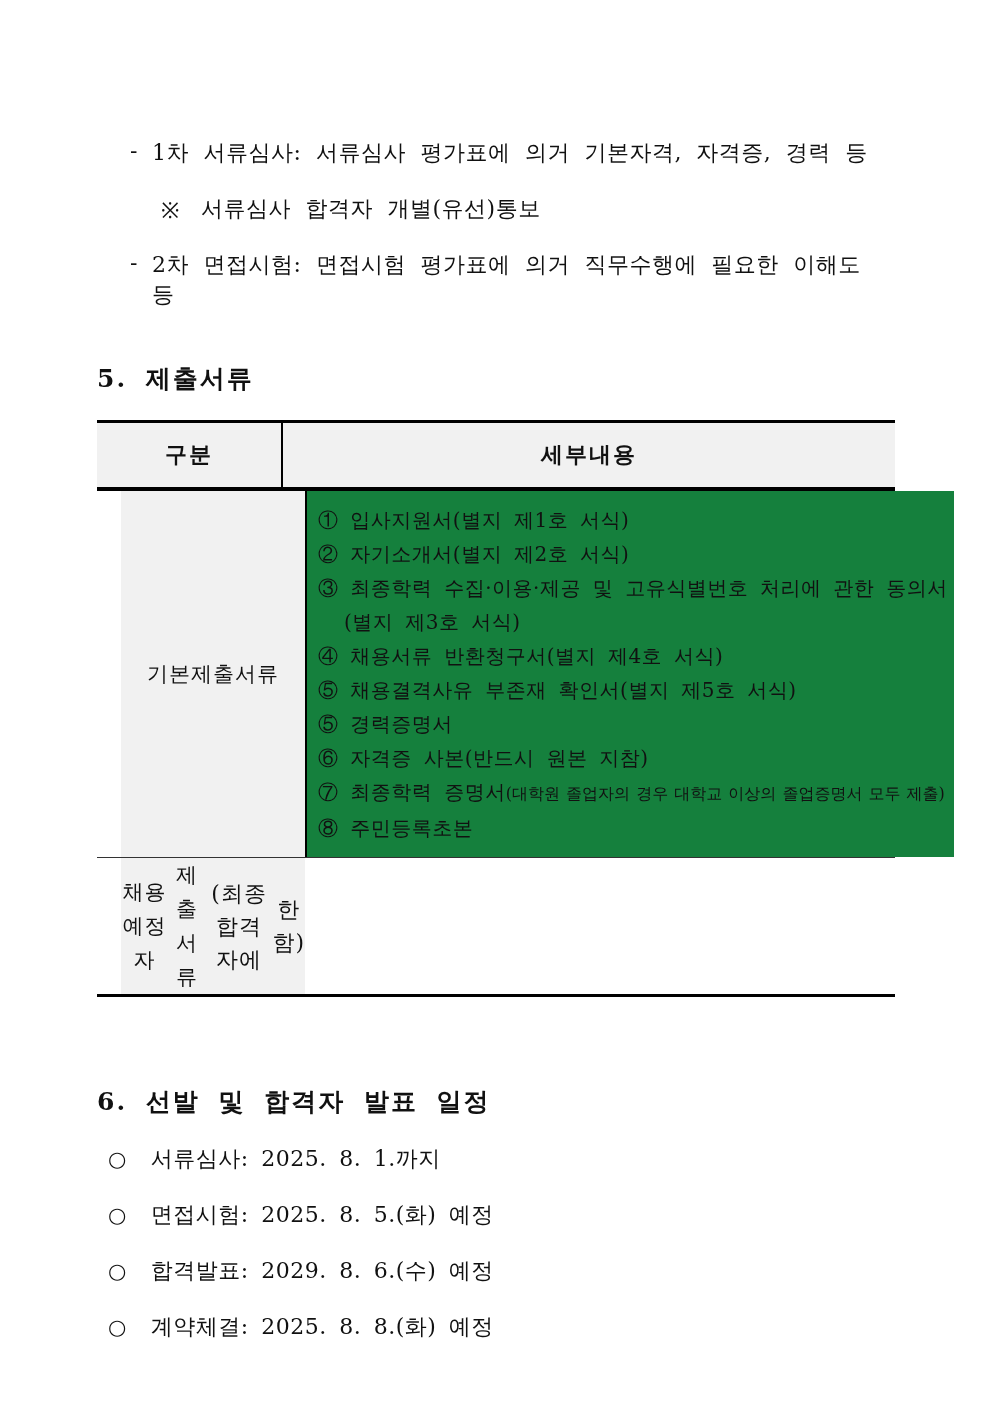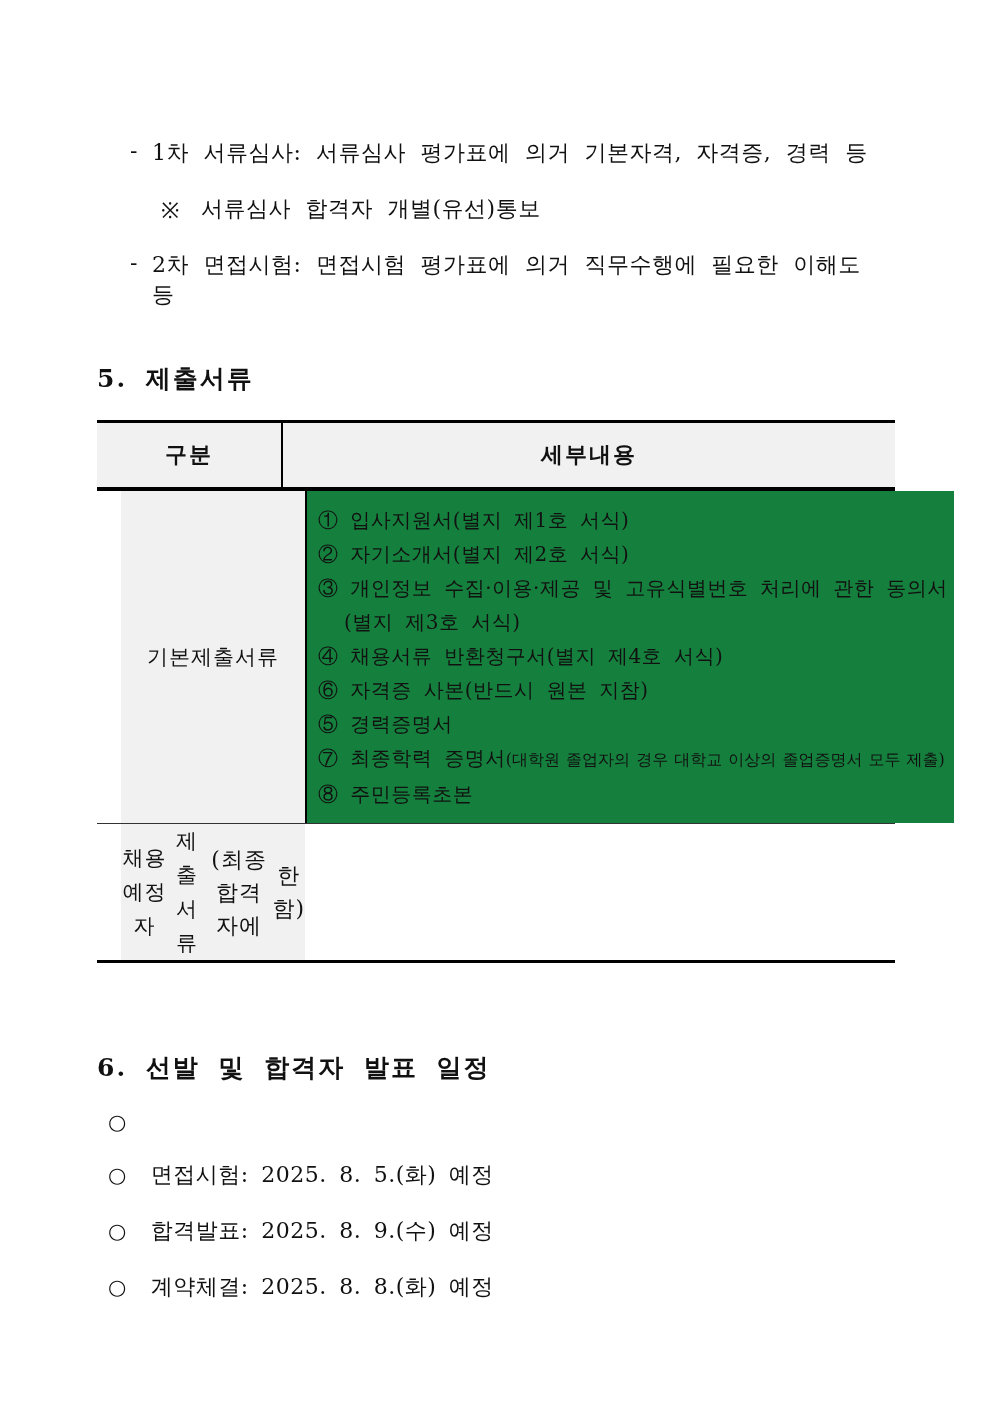--- a/index.html
+++ b/index.html
@@ -103,53 +103,55 @@
     <div class="dbl"></div>
 
     <div class="trow">
       <div class="cell-l">
         <span>기본</span>
         <span>제출서류</span>
       </div>
       <div class="cell-r">
         <div class="doc-item">① 입사지원서(별지 제1호 서식)</div>
         <div class="doc-item">② 자기소개서(별지 제2호 서식)</div>
-        <div class="doc-item">③ 개인정보 수집·이용·제공 및 고유식별번호 처리에 관한 동의서</div>
+        <div class="doc-item">③ 최종학력 수집·이용·제공 및 고유식별번호 처리에 관한 동의서</div>
         <div class="doc-item cont">(별지 제3호 서식)</div>
         <div class="doc-item">④ 채용서류 반환청구서(별지 제4호 서식)</div>
+        <div class="doc-item">⑤ 채용결격사유 부존재 확인서(별지 제5호 서식)</div>
+        <div class="doc-item">⑤ 경력증명서</div>
         <div class="doc-item">⑥ 자격증 사본(반드시 원본 지참)</div>
-        <div class="doc-item">⑤ 경력증명서</div>
         <div class="doc-item"><span>⑦ 최종학력 증명서</span><span class="small">(대학원 졸업자의 경우 대학교 이상의 졸업증명서 모두 제출)</span></div>
         <div class="doc-item">⑧ 주민등록초본</div>
       </div>
     </div>
 
     <div class="trow final">
       <div class="cell-l">
         <span>채용예정자</span>
         <span>제출서류</span>
         <span class="lbl-bold">(최종 합격자에</span>
         <span class="lbl-bold">한함)</span>
       </div>
     </div>
   </div>
 
   <div class="sec-heading h6">6. 선발 및 합격자 발표 일정</div>
 
   <div class="sched">
     <div class="sched-item">
       <span class="bullet">○</span>
+      <span>서류심사: 2025. 8. 1.까지</span>
     </div>
     <div class="sched-item">
       <span class="bullet">○</span>
       <span>면접시험: 2025. 8. 5.(화) 예정</span>
     </div>
     <div class="sched-item">
       <span class="bullet">○</span>
-      <span>합격발표: 2025. 8. 9.(수) 예정</span>
+      <span>합격발표: 2029. 8. 6.(수) 예정</span>
     </div>
     <div class="sched-item">
       <span class="bullet">○</span>
       <span>계약체결: 2025. 8. 8.(화) 예정</span>
     </div>
   </div>
 
 </div>
 
 </body></html>

